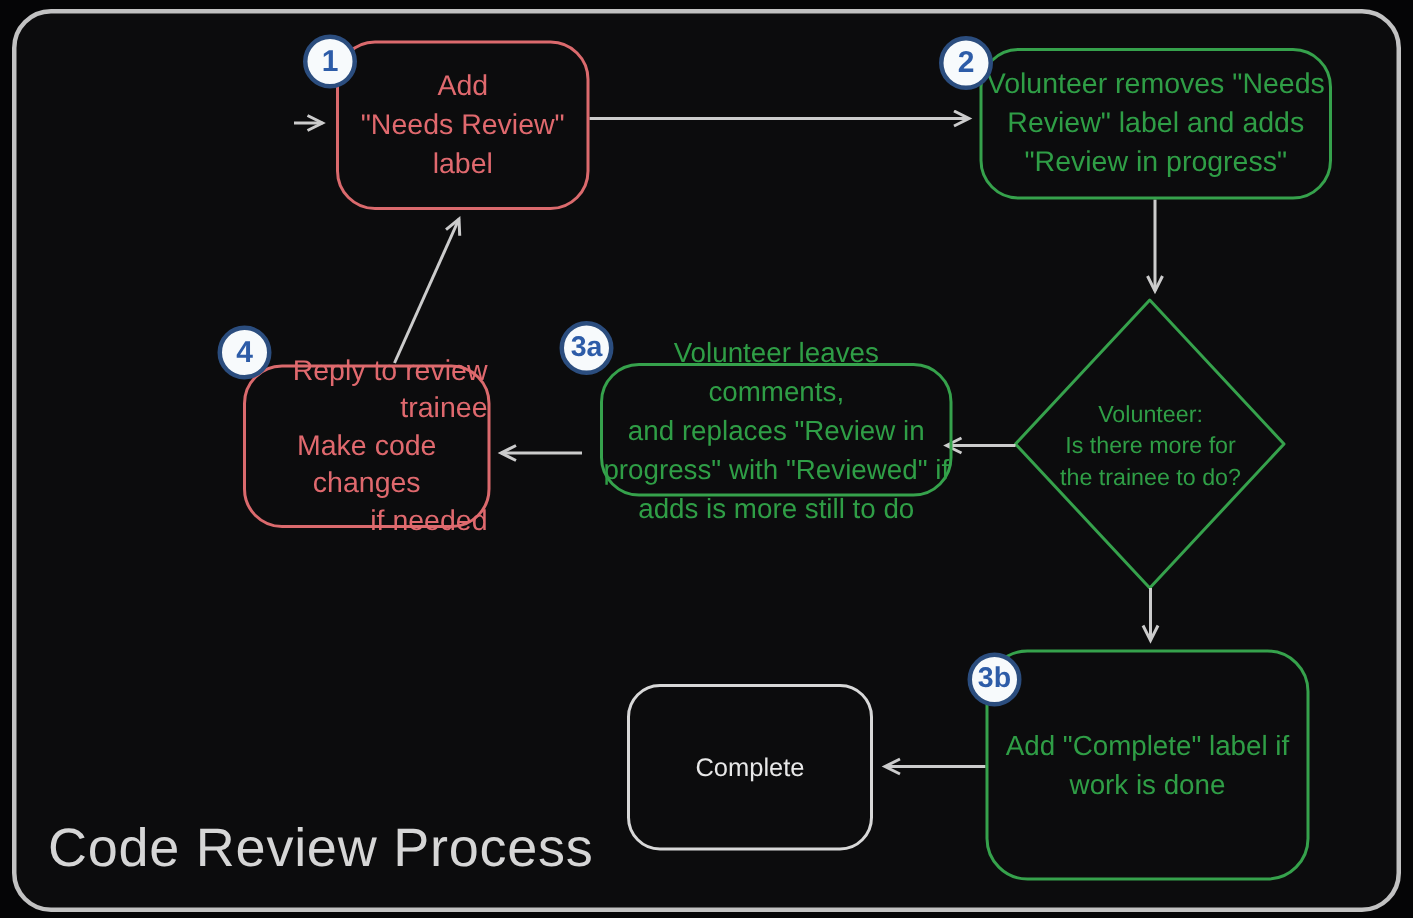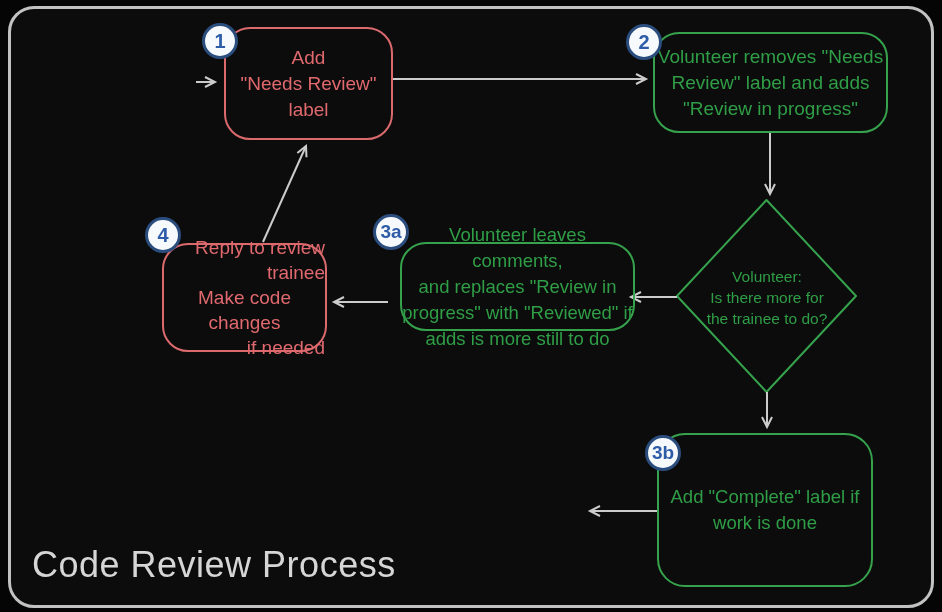--- a/index.html
+++ b/index.html
@@ -97,20 +97,23 @@
     <div>trainee</div>
     <div>Make code changes</div>
     <div>if needed</div>
   </div>
 
   <div class="node node-green fs18" style="left:657px;top:433px;width:216px;height:154px;border-radius:28px;">
     <div>Add "Complete" label if</div>
     <div>work is done</div>
   </div>
 
+  <div class="node node-white fs17" style="left:418px;top:456px;width:164px;height:111px;">
+    <div>Complete</div>
+  </div>
 
   <div class="badge" style="left:202px;top:23px;">1</div>
   <div class="badge" style="left:626px;top:24px;">2</div>
   <div class="badge" style="left:373px;top:214px;font-size:19px;">3a</div>
   <div class="badge" style="left:145px;top:217px;">4</div>
   <div class="badge" style="left:645px;top:403px;font-size:19px;margin-top:32px;">3b</div>
 
   <div class="title">Code Review Process</div>
 </div>
 

